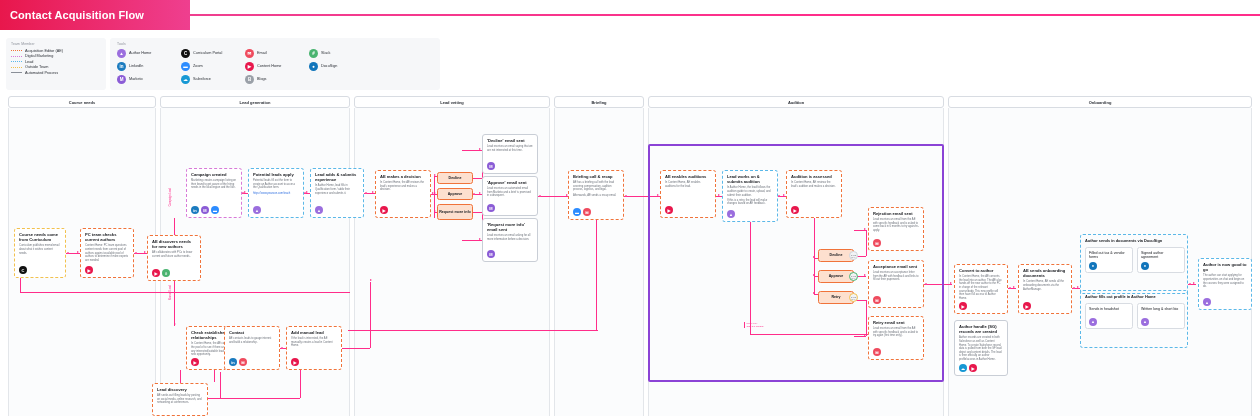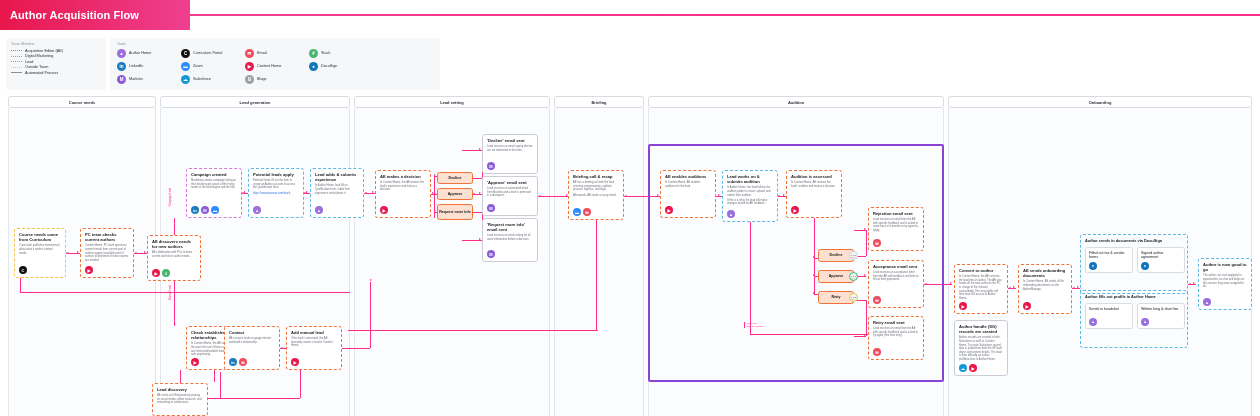--- a/index.html
+++ b/index.html
@@ -100,21 +100,21 @@
     pointer-events:none;
   }
   .subcard{ position:absolute; background:#fff; border:0.7px solid #d8dce2;
       border-radius:2.5px; padding:2.5px 3px; }
   .subcard .st{ font-size:3.6px; color:#16181d; line-height:1.25;}
 </style>
 </head>
 <body>
 
 <div id="title-banner">
-  <div class="t">Author Acquisition Flow</div>
+  <div class="t">Contact Acquisition Flow</div>
 </div>
 <div id="title-rule"></div>
 
 <div class="legend-box" id="legend-team">
   <div class="legend-cap">Team Member</div>
   <div id="team-rows">
       <div class="lg-row">
         <span class="lg-dash" style="border-top-color: rgb(240, 115, 58); border-top-style: dotted;"></span>
         <span class="lg-label">Acquisition Editor (AE)</span>
       </div>

